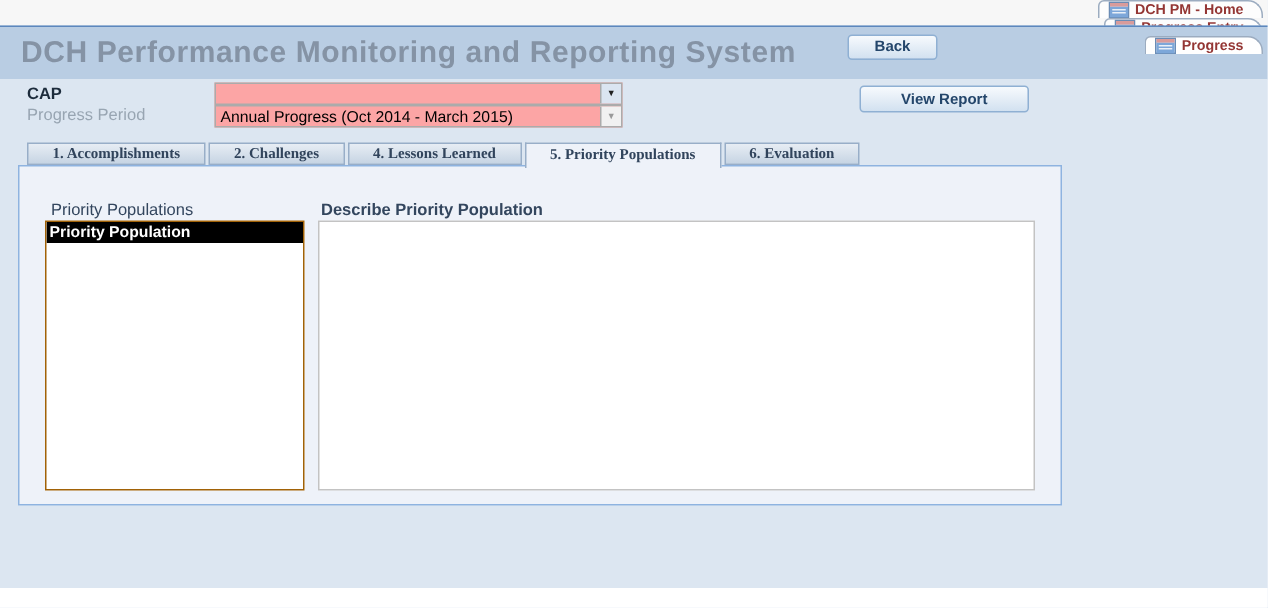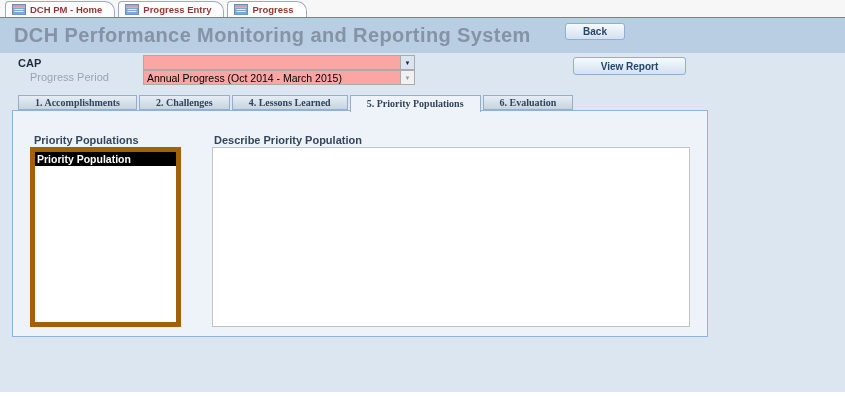--- a/index.html
+++ b/index.html
@@ -1,21 +1,21 @@
 <!DOCTYPE html>
 <html><head>
 <meta charset="utf-8">
 <style>
   * { margin:0; padding:0; box-sizing:border-box; }
   html,body { width:845px; height:405px; }
   body { position:relative; background:#ffffff; font-family:"Liberation Sans",sans-serif; overflow:hidden; }
 
   
   .doc-tab-bar { position:absolute; top:0; left:0; width:845px; height:17px;
-    background:#f7f7f7; display:flex; align-items:flex-end; padding-left:5px; }
+    background:#f7f7f7; display:flex; align-items:flex-end; padding-left:5px;flex-direction:column; }
   .doc-tab { display:inline-flex; align-items:center; gap:4px; height:16px;
     padding:0 12px 0 6px; background:#fdfdfd; border:1px solid #9cacc0; border-bottom:none;
     border-radius:4px 10px 0 0; font-size:9.5px; font-weight:bold; color:#943634;
     margin-right:3px; white-space:nowrap; cursor:default; }
   .doc-tab.active { background:#ffffff; z-index:2; }
   .doc-tab svg { flex:0 0 auto; }
 
   
   .header { position:absolute; top:17px; left:0; width:845px; height:36px;
     background:#b9cde3; border-top:1px solid #5d87bd; }
@@ -27,21 +27,21 @@
     color:#24466b; display:flex; align-items:center; justify-content:center;
     font-family:inherit; cursor:default; }
   .btn-back { left:565px; top:23px; width:60px; height:17px; }
   .btn-view-report { left:573px; top:57px; width:113px; height:18px; }
 
   
   .body-band { position:absolute; top:53px; left:0; width:845px; height:339px; background:#dce6f1; }
 
   .lbl { position:absolute; font-size:11px; white-space:nowrap; }
   .lbl-cap { left:18px; top:57px; font-weight:bold; color:#1d2c3c; }
-  .lbl-period { left:30px; top:71px; color:#98a5b2; }
+  .lbl-period { left:18px; top:71px; color:#98a5b2; }
 
   .combo { position:absolute; left:143px; width:272px; height:15px; background:#fca5a5;
     border:1px solid #ababab; display:flex; align-items:stretch; }
   .combo-cap { top:55px; }
   .combo-period { top:70px; }
   .combo-text { flex:1; font-size:10.5px; color:#000; padding:1px 0 0 3px;
     white-space:nowrap; overflow:hidden; }
   .combo-btn { width:14px; border-left:1px solid #ababab; display:flex;
     align-items:center; justify-content:center; font-size:6px; }
   .combo-btn.enabled { background:#dbe5f1; color:#222; }
@@ -53,24 +53,24 @@
     background:linear-gradient(#e7edf4,#c6d4e3); border:1px solid #98aec8;
     font-family:"Liberation Serif",serif; font-size:10px; font-weight:bold;
     color:#31445c; white-space:nowrap; cursor:default; }
   .ptab.active { background:#eef2f9; height:17px; line-height:15px; border-bottom:none; }
 
   
   .panel { position:absolute; left:12px; top:110px; width:696px; height:227px;
     background:#eef2f9; border:1px solid #8eb3e0; z-index:1; }
   .question { position:absolute; left:19px; top:7px; width:673px; font-size:11px;
     font-weight:bold; color:#2a3c52; white-space:nowrap; overflow:hidden; }
-  .list-label { position:absolute; left:21px; top:23px; font-size:11px; font-weight:bold; color:#33465e; }
+  .list-label { position:absolute; left:21px; top:23px; font-size:11px; font-weight:normal; color:#33465e; }
   .desc-label { position:absolute; left:201px; top:23px; font-size:11px; font-weight:bold; color:#33465e; }
-  .listbox { position:absolute; left:17px; top:36px; width:151px; height:180px;
-    background:#ffffff; border:5px solid #a16207; overflow:hidden; }
+  .listbox { position:absolute; left:17px; top:36px; width:173px; height:180px;
+    background:#ffffff; border:1px solid #a16207; overflow:hidden; }
   .list-item { font-size:10.5px; padding:1px 2px; height:14px; line-height:12px;
     white-space:nowrap; cursor:default; }
   .list-item.selected { background:#000000; color:#ffffff; font-weight:bold; }
   .descbox { position:absolute; left:199px; top:36px; width:478px; height:180px;
     background:#ffffff; border:1px solid #c3c3c3; font-size:10.5px; color:#000; padding:2px; }
 
   .bottom-strip { position:absolute; top:392px; left:0; width:845px; height:13px; background:#ffffff; }
 </style>
 </head>
 <body>

